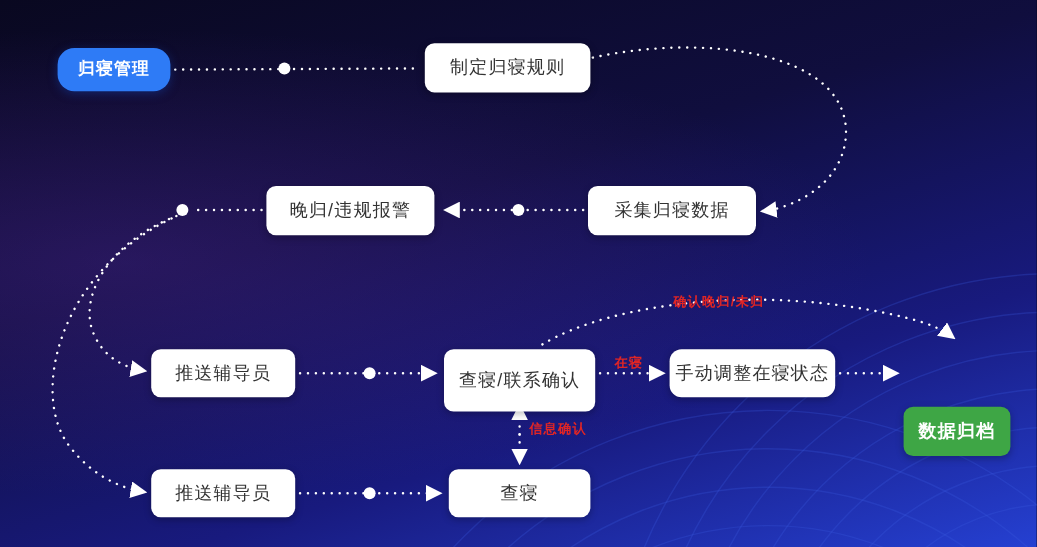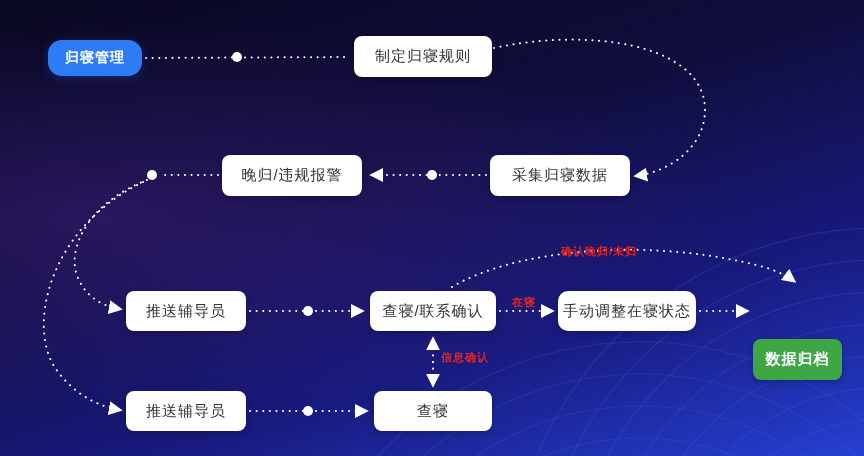--- a/index.html
+++ b/index.html
@@ -93,21 +93,21 @@
   <div class="node start" style="left:48px;top:40px;width:94px;height:36px;text-align:center;">归寝管理</div>
 
   <div class="node" style="left:354px;top:36px;width:138px;height:41px;">制定归寝规则</div>
 
   <div class="node" style="left:222px;top:155px;width:140px;height:41px;">晚归/违规报警</div>
 
   <div class="node" style="left:490px;top:155px;width:140px;height:41px;">采集归寝数据</div>
 
   <div class="node" style="left:126px;top:291px;width:120px;height:40px;">推送辅导员</div>
 
-  <div class="node" style="left:370px;top:291px;width:126px;height:40px;">查寝/联系确认</div>
+  <div class="node" style="left:370px;top:291px;width:126px;height:52px;">查寝/联系确认</div>
 
   <div class="node" style="left:558px;top:291px;width:138px;height:40px;border-radius:10px;">手动调整在寝状态</div>
 
   <div class="node archive" style="left:753px;top:291px;width:89px;height:41px;margin-top:48px;">数据归档</div>
 
   <div class="node" style="left:126px;top:391px;width:120px;height:40px;">推送辅导员</div>
 
   <div class="node" style="left:374px;top:391px;width:118px;height:40px;">查寝</div>
 
   <div class="edge-label" style="left:561px;top:244px;">确认晚归/未归</div>

